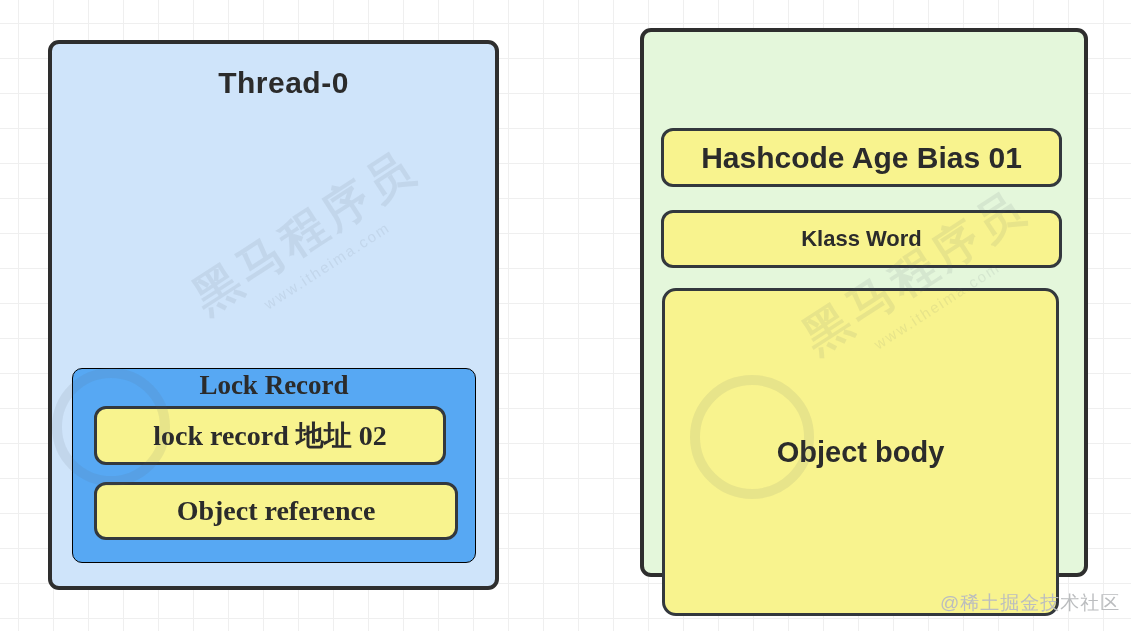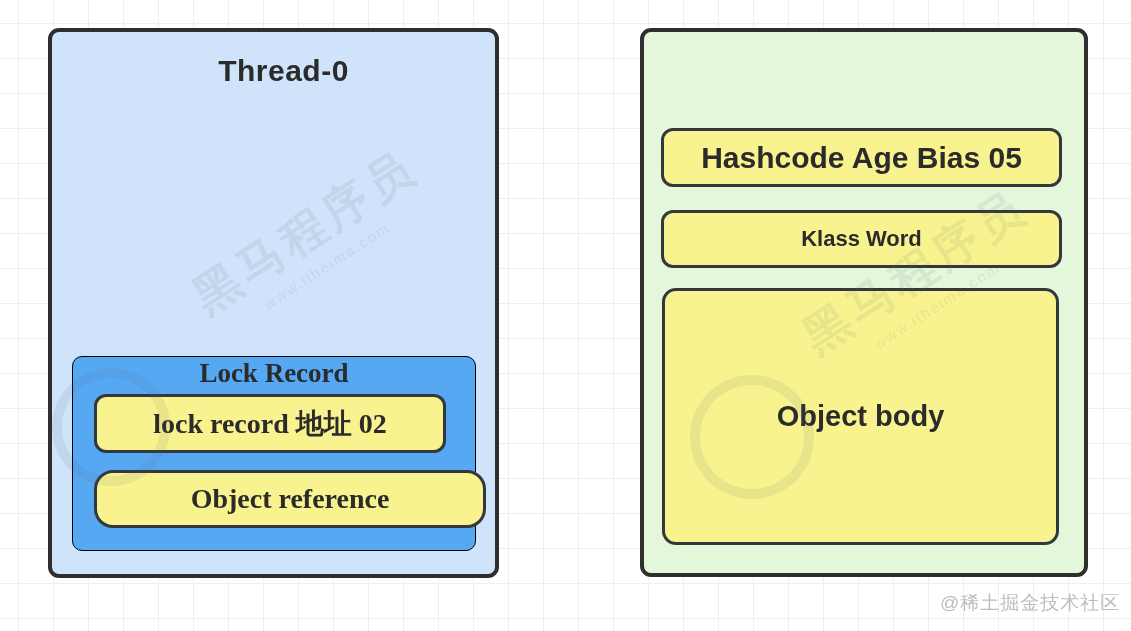--- a/index.html
+++ b/index.html
@@ -16,43 +16,43 @@
     background-color:var(--canvas_bg);
     background-image:
       linear-gradient(to right, var(--grid_line) 1px, transparent 1px),
       linear-gradient(to bottom, var(--grid_line) 1px, transparent 1px);
     background-size:35px 35px;
     background-position:18px 23px;
   }
   .big-box{
     position:absolute; border:4px solid var(--box_border); border-radius:11px;
   }
-  .thread-box{ left:48px; top:28px; width:451px; height:550px; background:var(--thread_fill);padding-left:20px; }
+  .thread-box{ left:48px; top:40px; width:451px; height:550px; background:var(--thread_fill);padding-left:20px; }
   .object-box{ left:640px; top:28px; width:448px; height:549px; background:var(--object_fill); }
   .box-title{
     margin-top:22px; text-align:center; font-size:30px; font-weight:bold;
     color:var(--title_text); letter-spacing:0.5px;
   }
   .lock-record{
     position:absolute; left:20px; top:324px; width:404px; height:195px;
     background:var(--lock_record_fill); border:1px solid #000000; border-radius:10px;font-family:Liberation Serif, serif;
   }
   .lock-record-title{
     margin-top:1px; text-align:center; font-size:27px; font-weight:bold; color:var(--title_text);
   }
   .cell{
     position:absolute; display:flex; align-items:center; justify-content:center;
     background:var(--cell_fill); border:3px solid var(--cell_border); border-radius:12px;
     font-size:28px; font-weight:bold; color:var(--title_text);
   }
   .lr-cell-1{ left:21px; top:37px;  width:352px; height:59px; }
-  .lr-cell-2{ left:21px; top:113px; width:392px; height:58px;border-radius:19px; }
+  .lr-cell-2{ left:21px; top:113px; width:364px; height:58px; }
   .ob-cell-1{ left:17px; top:96px;  width:401px; height:59px; font-size:30px; }
   .ob-cell-2{ left:17px; top:178px; width:401px; height:58px; font-size:22px; }
-  .ob-cell-3{ left:18px; top:256px; width:397px; height:257px; border-radius:14px; font-size:29px; }
+  .ob-cell-3{ left:18px; top:256px; width:397px; height:328px; border-radius:14px; font-size:29px; }
   .credit{
     position:absolute; left:934px; top:590px; font-size:19px; color:var(--credit_text);
     letter-spacing:1px; white-space:nowrap;margin-left:6px;
   }
   .wm{ position:absolute; z-index:5; pointer-events:none; }
   .wm-text{
     width:300px; text-align:center; transform:rotate(-33deg); color:var(--watermark_tint);
   }
   .wm-text .wm-main{ font-size:46px; font-weight:bold; letter-spacing:5px; white-space:nowrap; }
   .wm-text .wm-sub{ font-size:15px; letter-spacing:2px; white-space:nowrap; }
@@ -77,21 +77,21 @@
         <span>lock record 地址 02</span>
       </div>
       <div class="cell lr-cell-2">
         <span>Object reference</span>
       </div>
     </div>
   </div>
 
   <div class="big-box object-box">
     <div class="cell ob-cell-1">
-      <span>Hashcode Age Bias 05</span>
+      <span>Hashcode Age Bias 01</span>
     </div>
     <div class="cell ob-cell-2">
       <span>Klass Word</span>
     </div>
     <div class="cell ob-cell-3">
       <span>Object body</span>
     </div>
   </div>
 
   <div class="wm wm-ring wm-ring-thread"></div>

